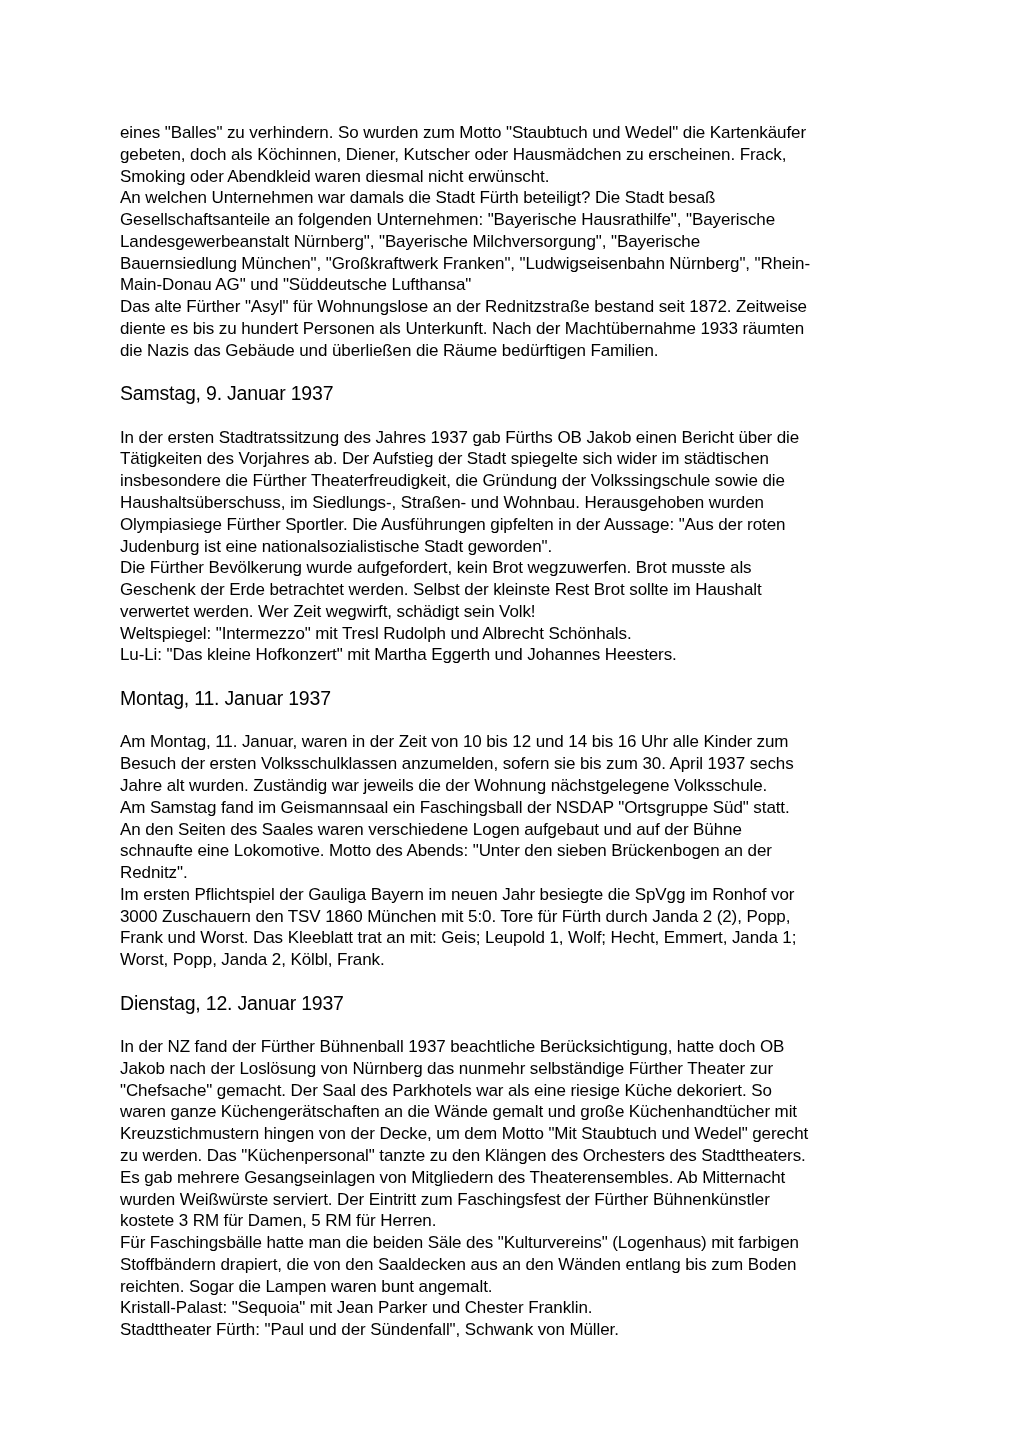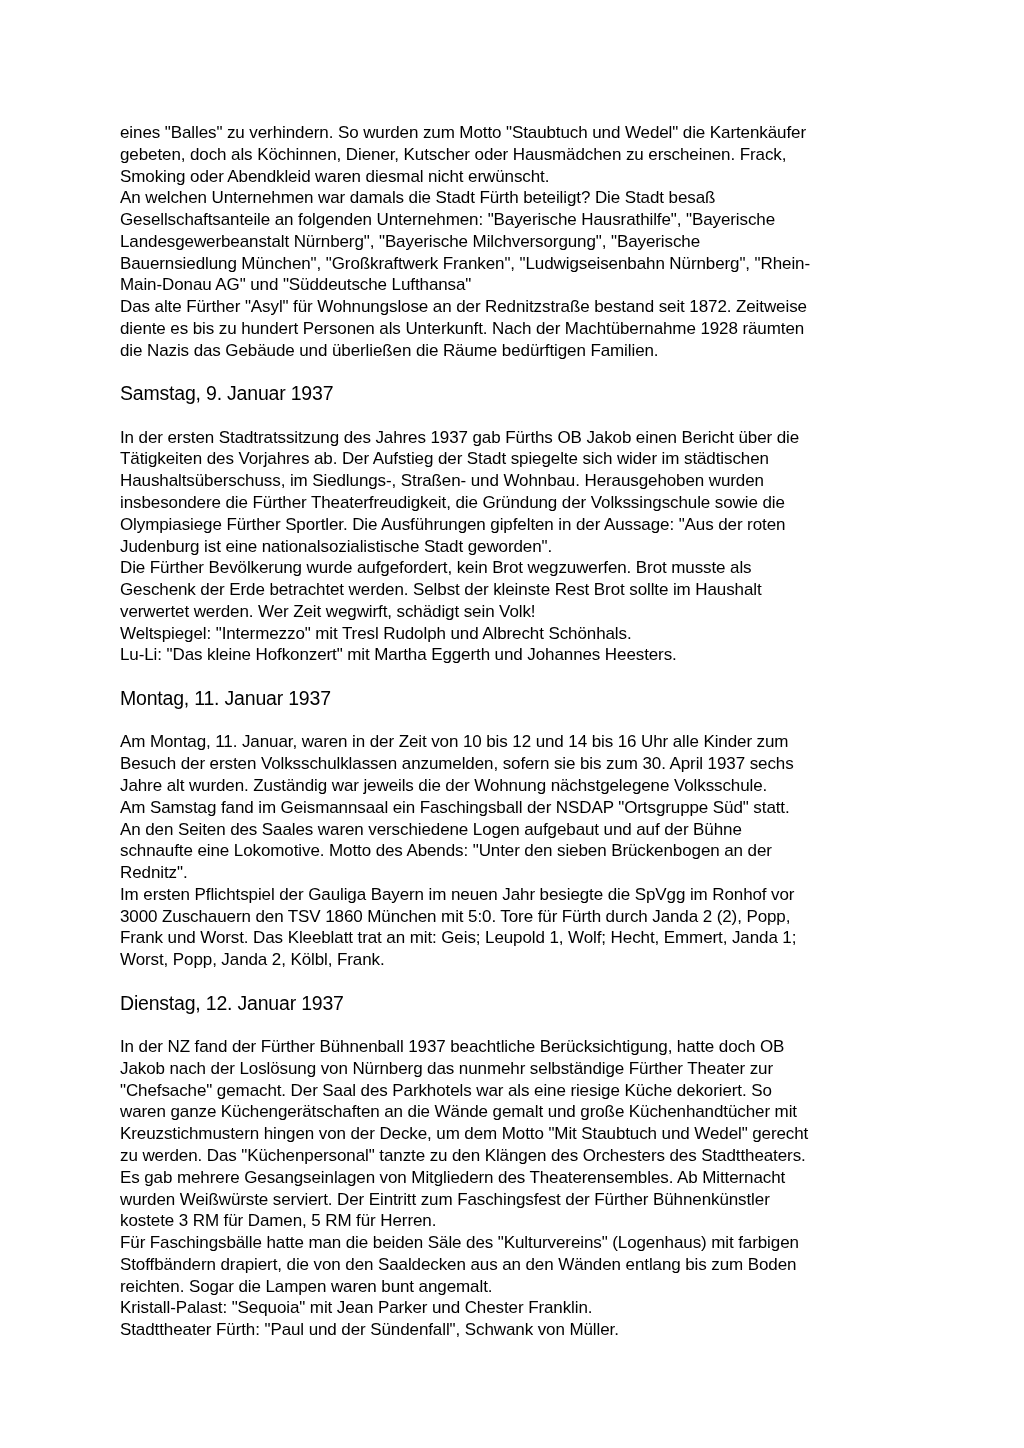--- a/index.html
+++ b/index.html
@@ -44,29 +44,29 @@
 <div class="page">
     <div class="line">eines "Balles" zu verhindern. So wurden zum Motto "Staubtuch und Wedel" die Kartenkäufer</div>
     <div class="line">gebeten, doch als Köchinnen, Diener, Kutscher oder Hausmädchen zu erscheinen. Frack,</div>
     <div class="line">Smoking oder Abendkleid waren diesmal nicht erwünscht.</div>
     <div class="line">An welchen Unternehmen war damals die Stadt Fürth beteiligt? Die Stadt besaß</div>
     <div class="line">Gesellschaftsanteile an folgenden Unternehmen: "Bayerische Hausrathilfe", "Bayerische</div>
     <div class="line">Landesgewerbeanstalt Nürnberg", "Bayerische Milchversorgung", "Bayerische</div>
     <div class="line">Bauernsiedlung München", "Großkraftwerk Franken", "Ludwigseisenbahn Nürnberg", "Rhein-</div>
     <div class="line">Main-Donau AG" und "Süddeutsche Lufthansa"</div>
     <div class="line">Das alte Fürther "Asyl" für Wohnungslose an der Rednitzstraße bestand seit 1872. Zeitweise</div>
-    <div class="line">diente es bis zu hundert Personen als Unterkunft. Nach der Machtübernahme 1928 räumten</div>
+    <div class="line">diente es bis zu hundert Personen als Unterkunft. Nach der Machtübernahme 1933 räumten</div>
     <div class="line">die Nazis das Gebäude und überließen die Räume bedürftigen Familien.</div>
     <div class="line">&nbsp;</div>
     <div class="line heading">Samstag, 9. Januar 1937</div>
     <div class="line">&nbsp;</div>
     <div class="line">In der ersten Stadtratssitzung des Jahres 1937 gab Fürths OB Jakob einen Bericht über die</div>
     <div class="line">Tätigkeiten des Vorjahres ab. Der Aufstieg der Stadt spiegelte sich wider im städtischen</div>
+    <div class="line">insbesondere die Fürther Theaterfreudigkeit, die Gründung der Volkssingschule sowie die</div>
     <div class="line">Haushaltsüberschuss, im Siedlungs-, Straßen- und Wohnbau. Herausgehoben wurden</div>
-    <div class="line">insbesondere die Fürther Theaterfreudigkeit, die Gründung der Volkssingschule sowie die</div>
     <div class="line">Olympiasiege Fürther Sportler. Die Ausführungen gipfelten in der Aussage: "Aus der roten</div>
     <div class="line">Judenburg ist eine nationalsozialistische Stadt geworden".</div>
     <div class="line">Die Fürther Bevölkerung wurde aufgefordert, kein Brot wegzuwerfen. Brot musste als</div>
     <div class="line">Geschenk der Erde betrachtet werden. Selbst der kleinste Rest Brot sollte im Haushalt</div>
     <div class="line">verwertet werden. Wer Zeit wegwirft, schädigt sein Volk!</div>
     <div class="line">Weltspiegel: "Intermezzo" mit Tresl Rudolph und Albrecht Schönhals.</div>
     <div class="line">Lu-Li: "Das kleine Hofkonzert" mit Martha Eggerth und Johannes Heesters.</div>
     <div class="line">&nbsp;</div>
     <div class="line heading">Montag, 11. Januar 1937</div>
     <div class="line">&nbsp;</div>

